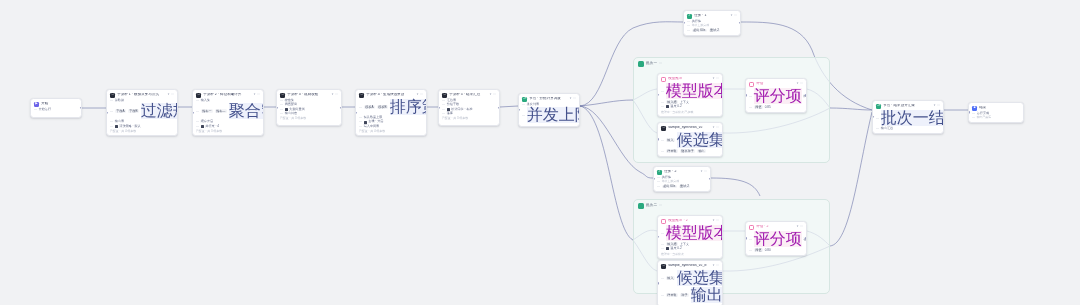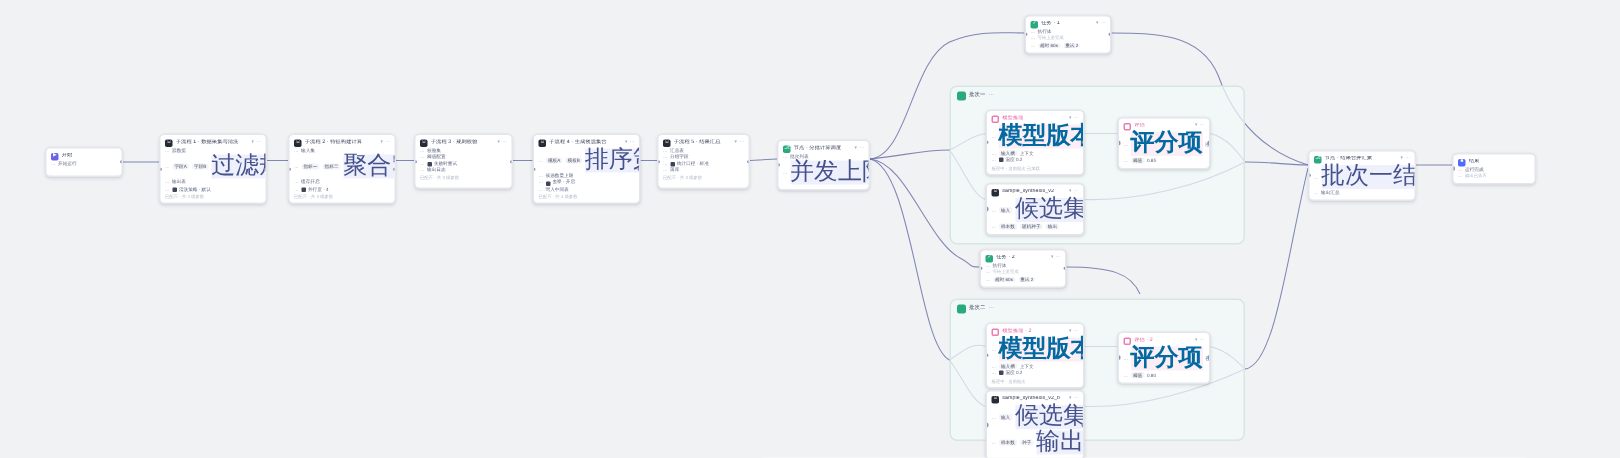--- a/index.html
+++ b/index.html
@@ -106,21 +106,21 @@
   }
   .pill {
     font-size: 3.1px;
     color: #4a5268;
     background: #f3f4f7;
     border-radius: 1.5px;
     padding: .4px 1.6px;
     line-height: 1;
   }
   .pill-b { background: #eef1fb; color: #44518c; }
-  .pill-p { background: #fbeef5; color: #0369a1; font-weight: bold; }
+  .pill-p { background: #fbeef5; color: #a21caf; }
   .plain { font-size: 3.1px; color: #5c6480; }
   .muted { font-size: 2.9px; color: #b2b8c6; }
   .sq { width: 3px; height: 3px; border-radius: .6px; background: #40465a; flex: none; }
 
   .port {
     position: absolute;
     width: 2.4px; height: 2.4px;
     border-radius: 50%;
     background: #ffffff;
     border: .8px solid #8d93ba;

